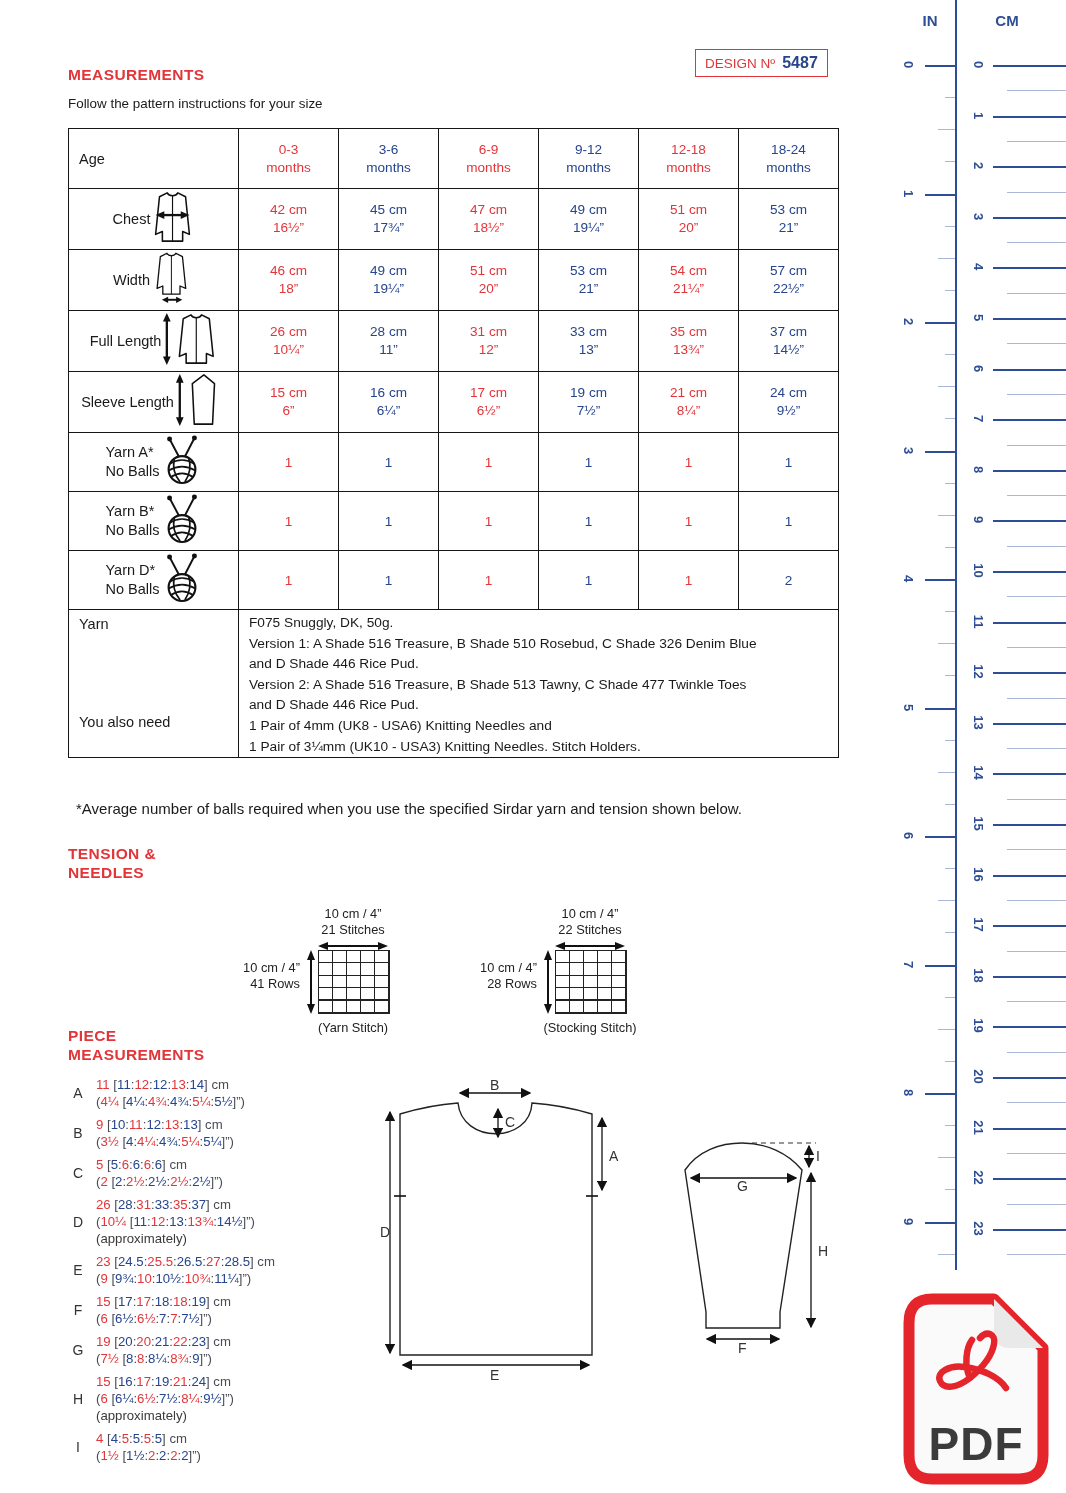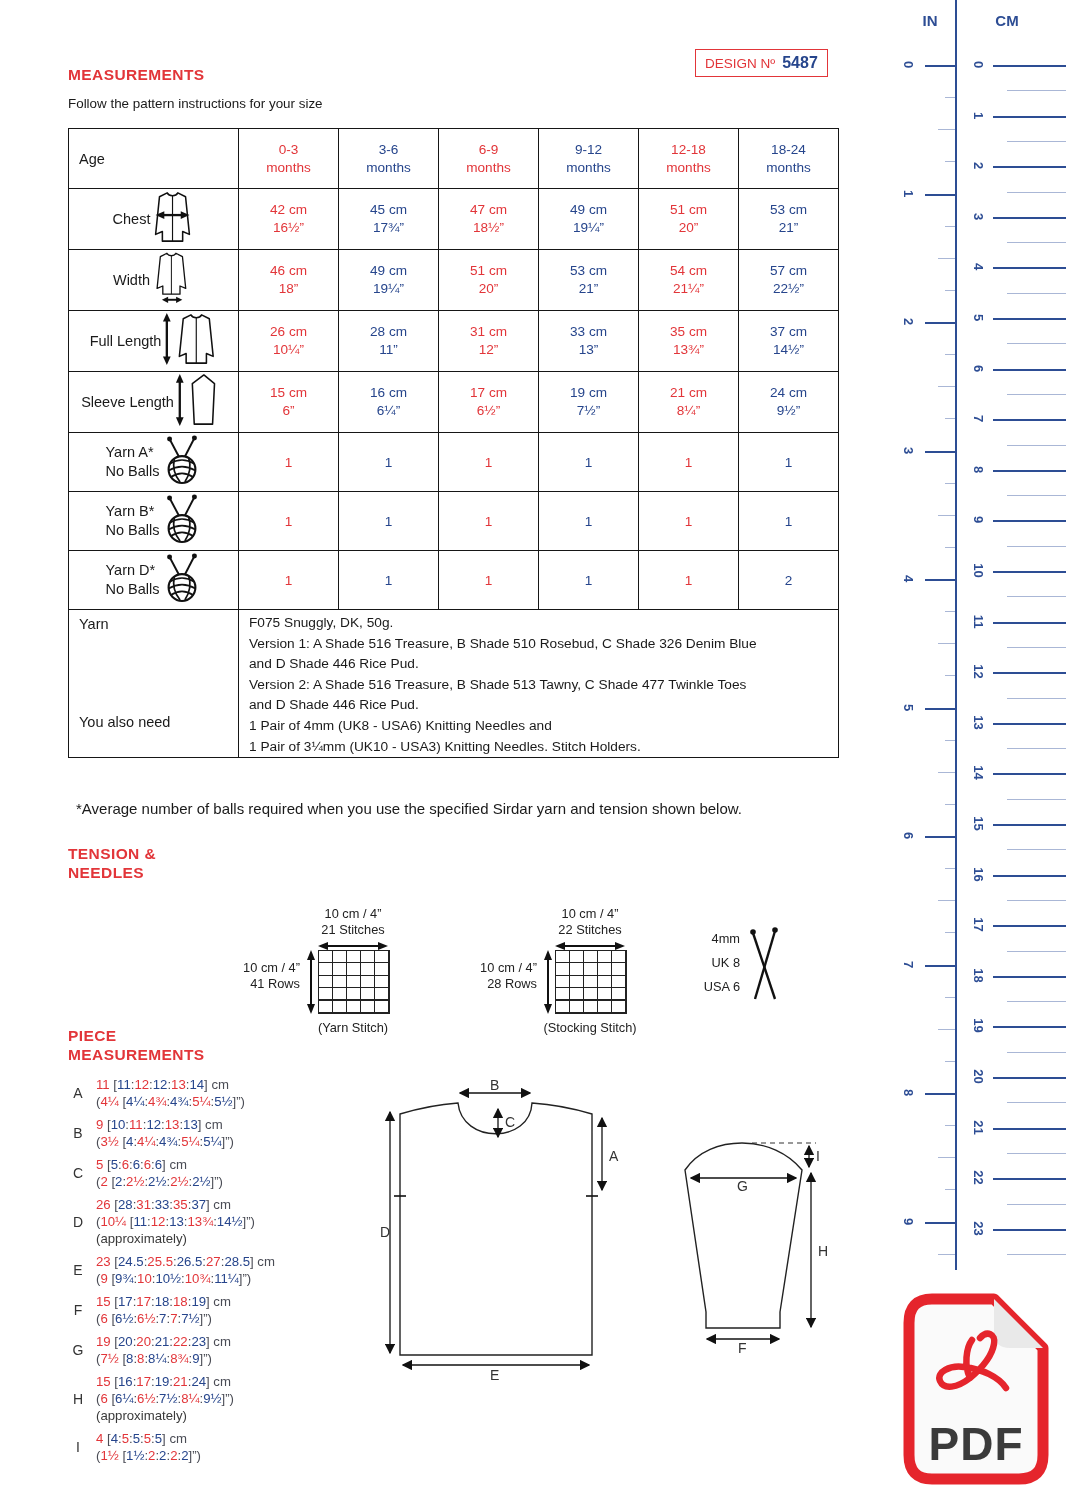--- a/index.html
+++ b/index.html
@@ -418,33 +418,20 @@
     </div>
     <svg class="sw-varrow" width="10" height="64">
       <line x1="5" y1="8" x2="5" y2="56" stroke="#111" stroke-width="2"></line>
       <polygon points="5,0 1,10 9,10" fill="#111"></polygon>
         <polygon points="5,64 1,54 9,54" fill="#111"></polygon>
     </svg>
     <div class="sw-grid"></div>
     <div class="sw-caption">(Stocking Stitch)</div>
   </div>
 
-  <div class="needles-block">
-    <div class="nlabels">
-      <div>4mm</div>
-      <div>UK 8</div>
-      <div>USA 6</div>
-    </div>
-    <svg width="36" height="78">
-      <line x1="7" y1="8" x2="29" y2="74" stroke="#111" stroke-width="2.4"></line>
-      <line x1="29" y1="6" x2="9" y2="74" stroke="#111" stroke-width="2.4"></line>
-      <circle cx="7" cy="7" r="2.8" fill="#111"></circle>
-        <circle cx="29" cy="5" r="2.8" fill="#111"></circle>
-    </svg>
-  </div>
 
   <div class="sec-title" style="left:68px;top:1026px">
     <div>PIECE</div>
     <div>MEASUREMENTS</div>
   </div>
   <div class="pm-list">
       <div class="pm-item">
         <div class="pm-letter">A</div>
         <div class="pm-lines">
           <div><span class="red">11</span><span class="punct"> [</span><span class="blue">11</span><span class="punct">:</span><span class="red">12</span><span class="punct">:</span><span class="blue">12</span><span class="punct">:</span><span class="red">13</span><span class="punct">:</span><span class="blue">14</span><span class="punct">] cm</span></div>

